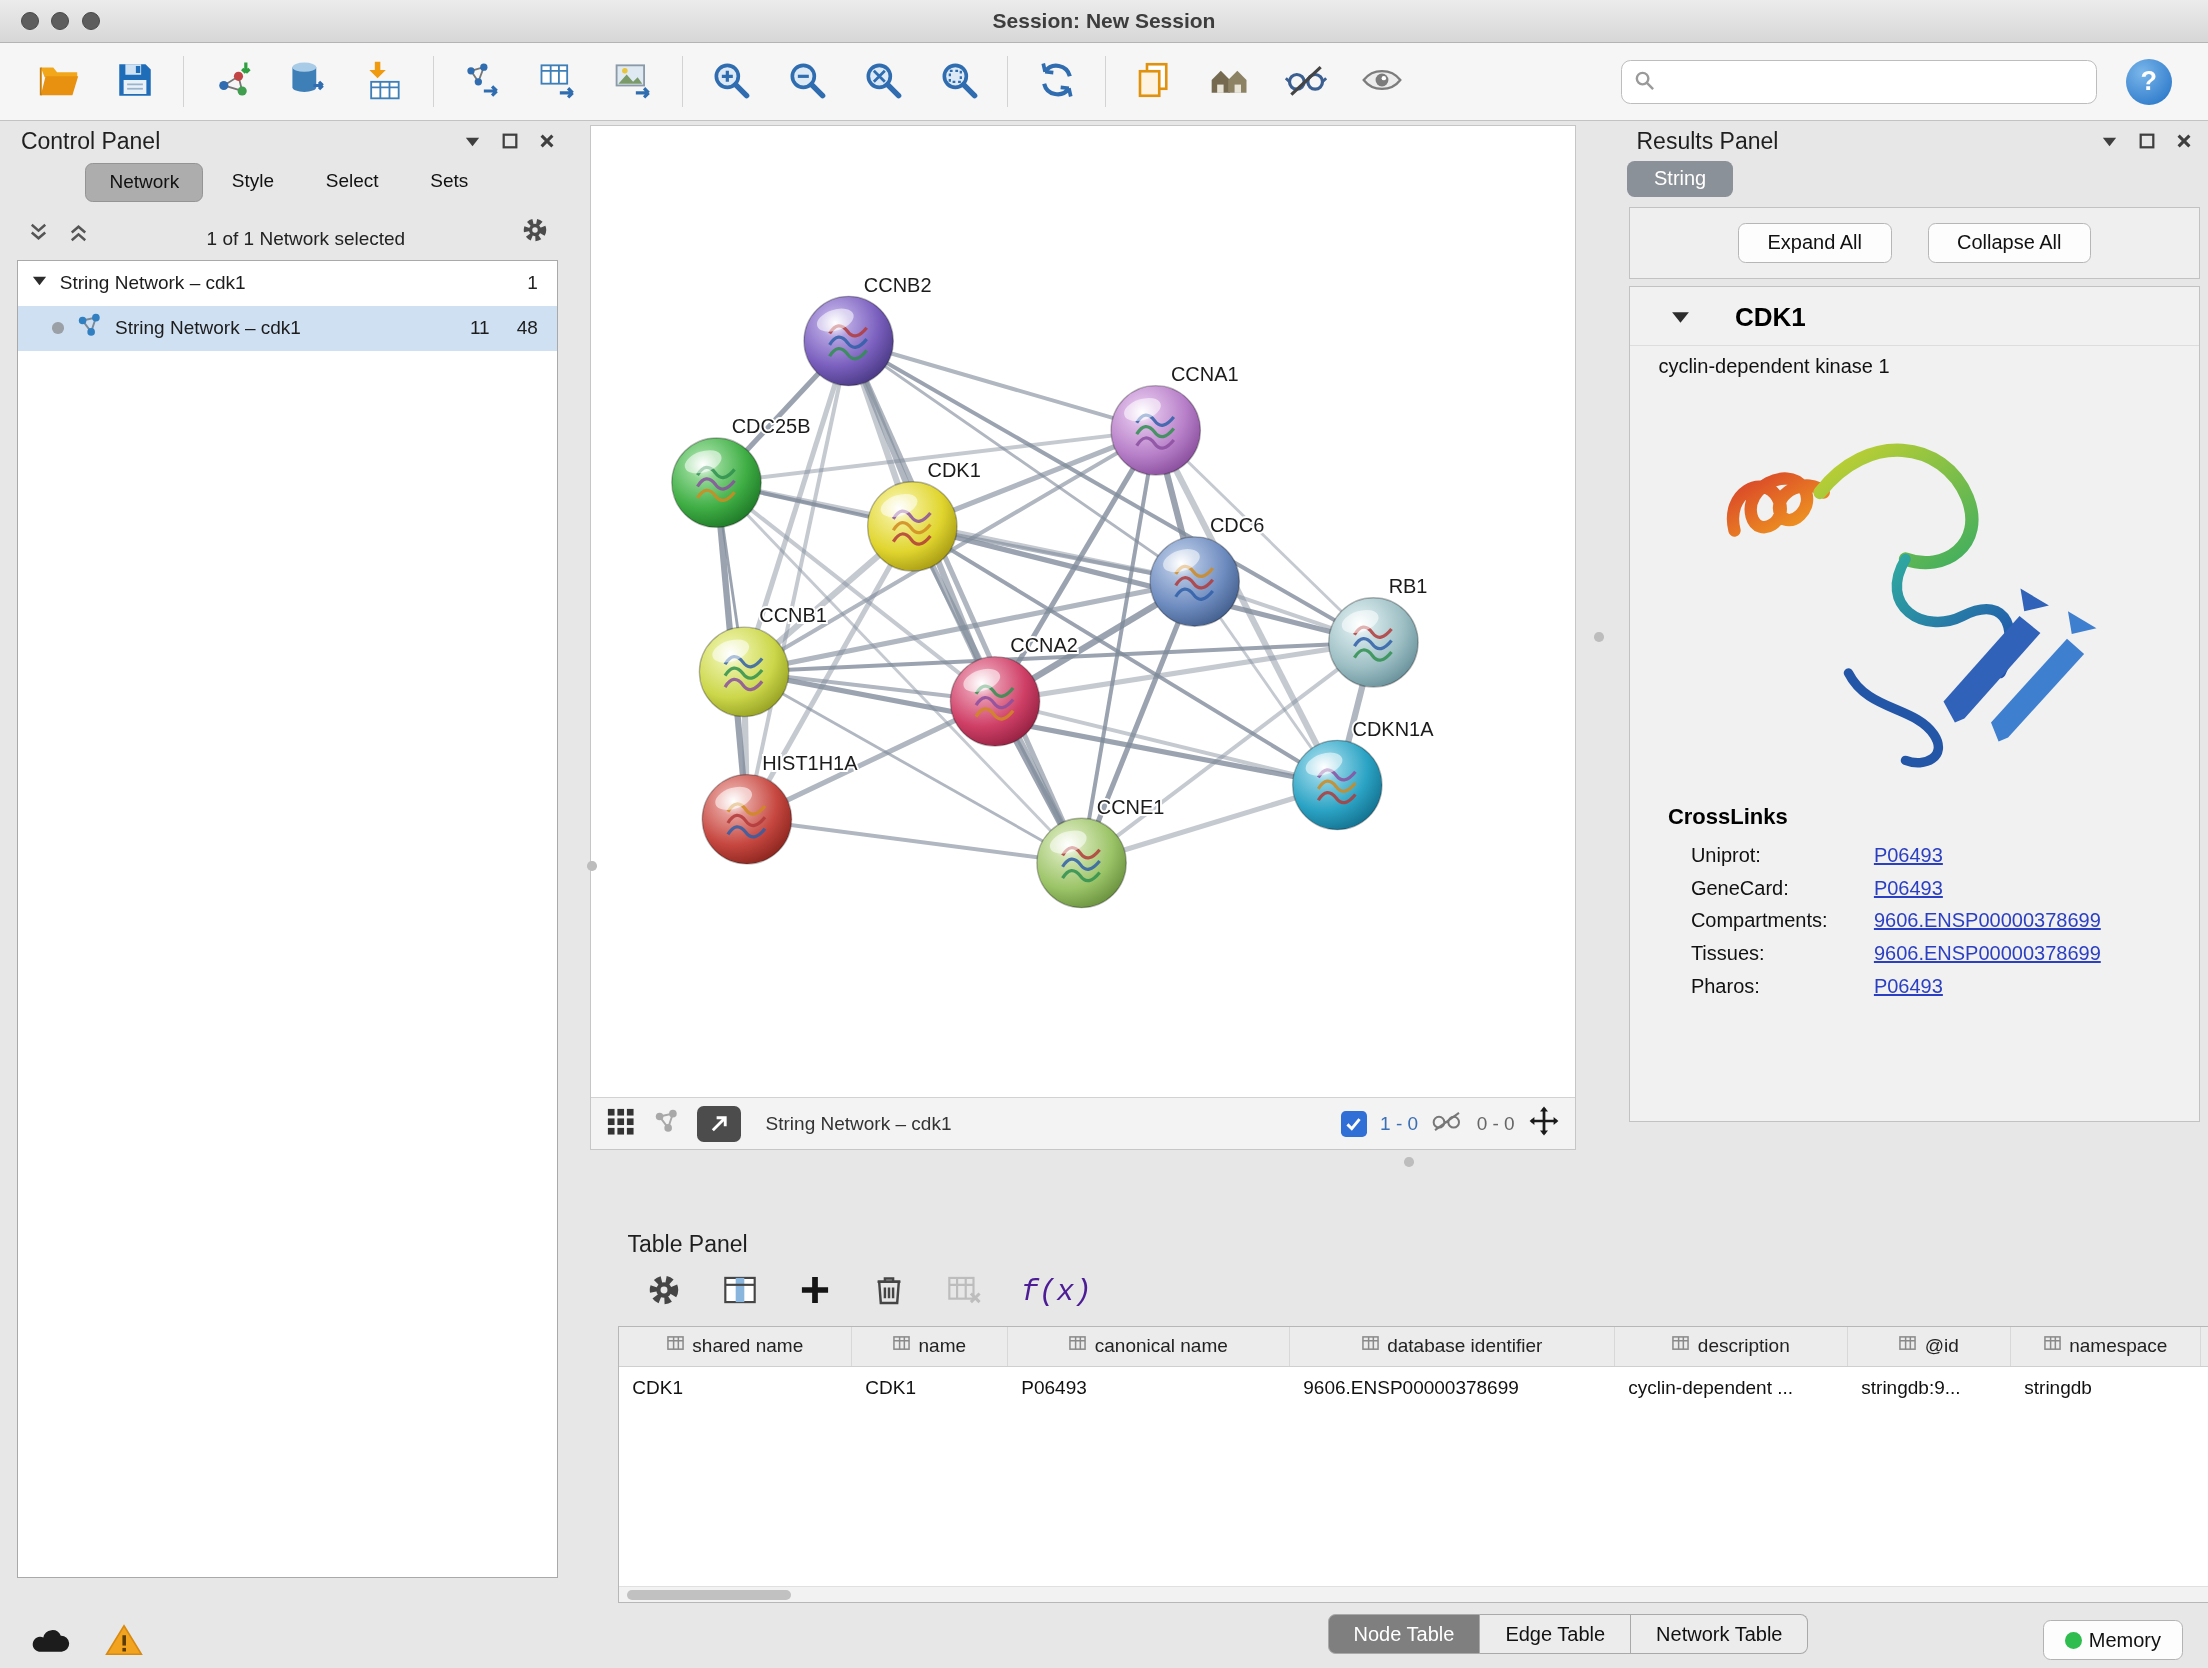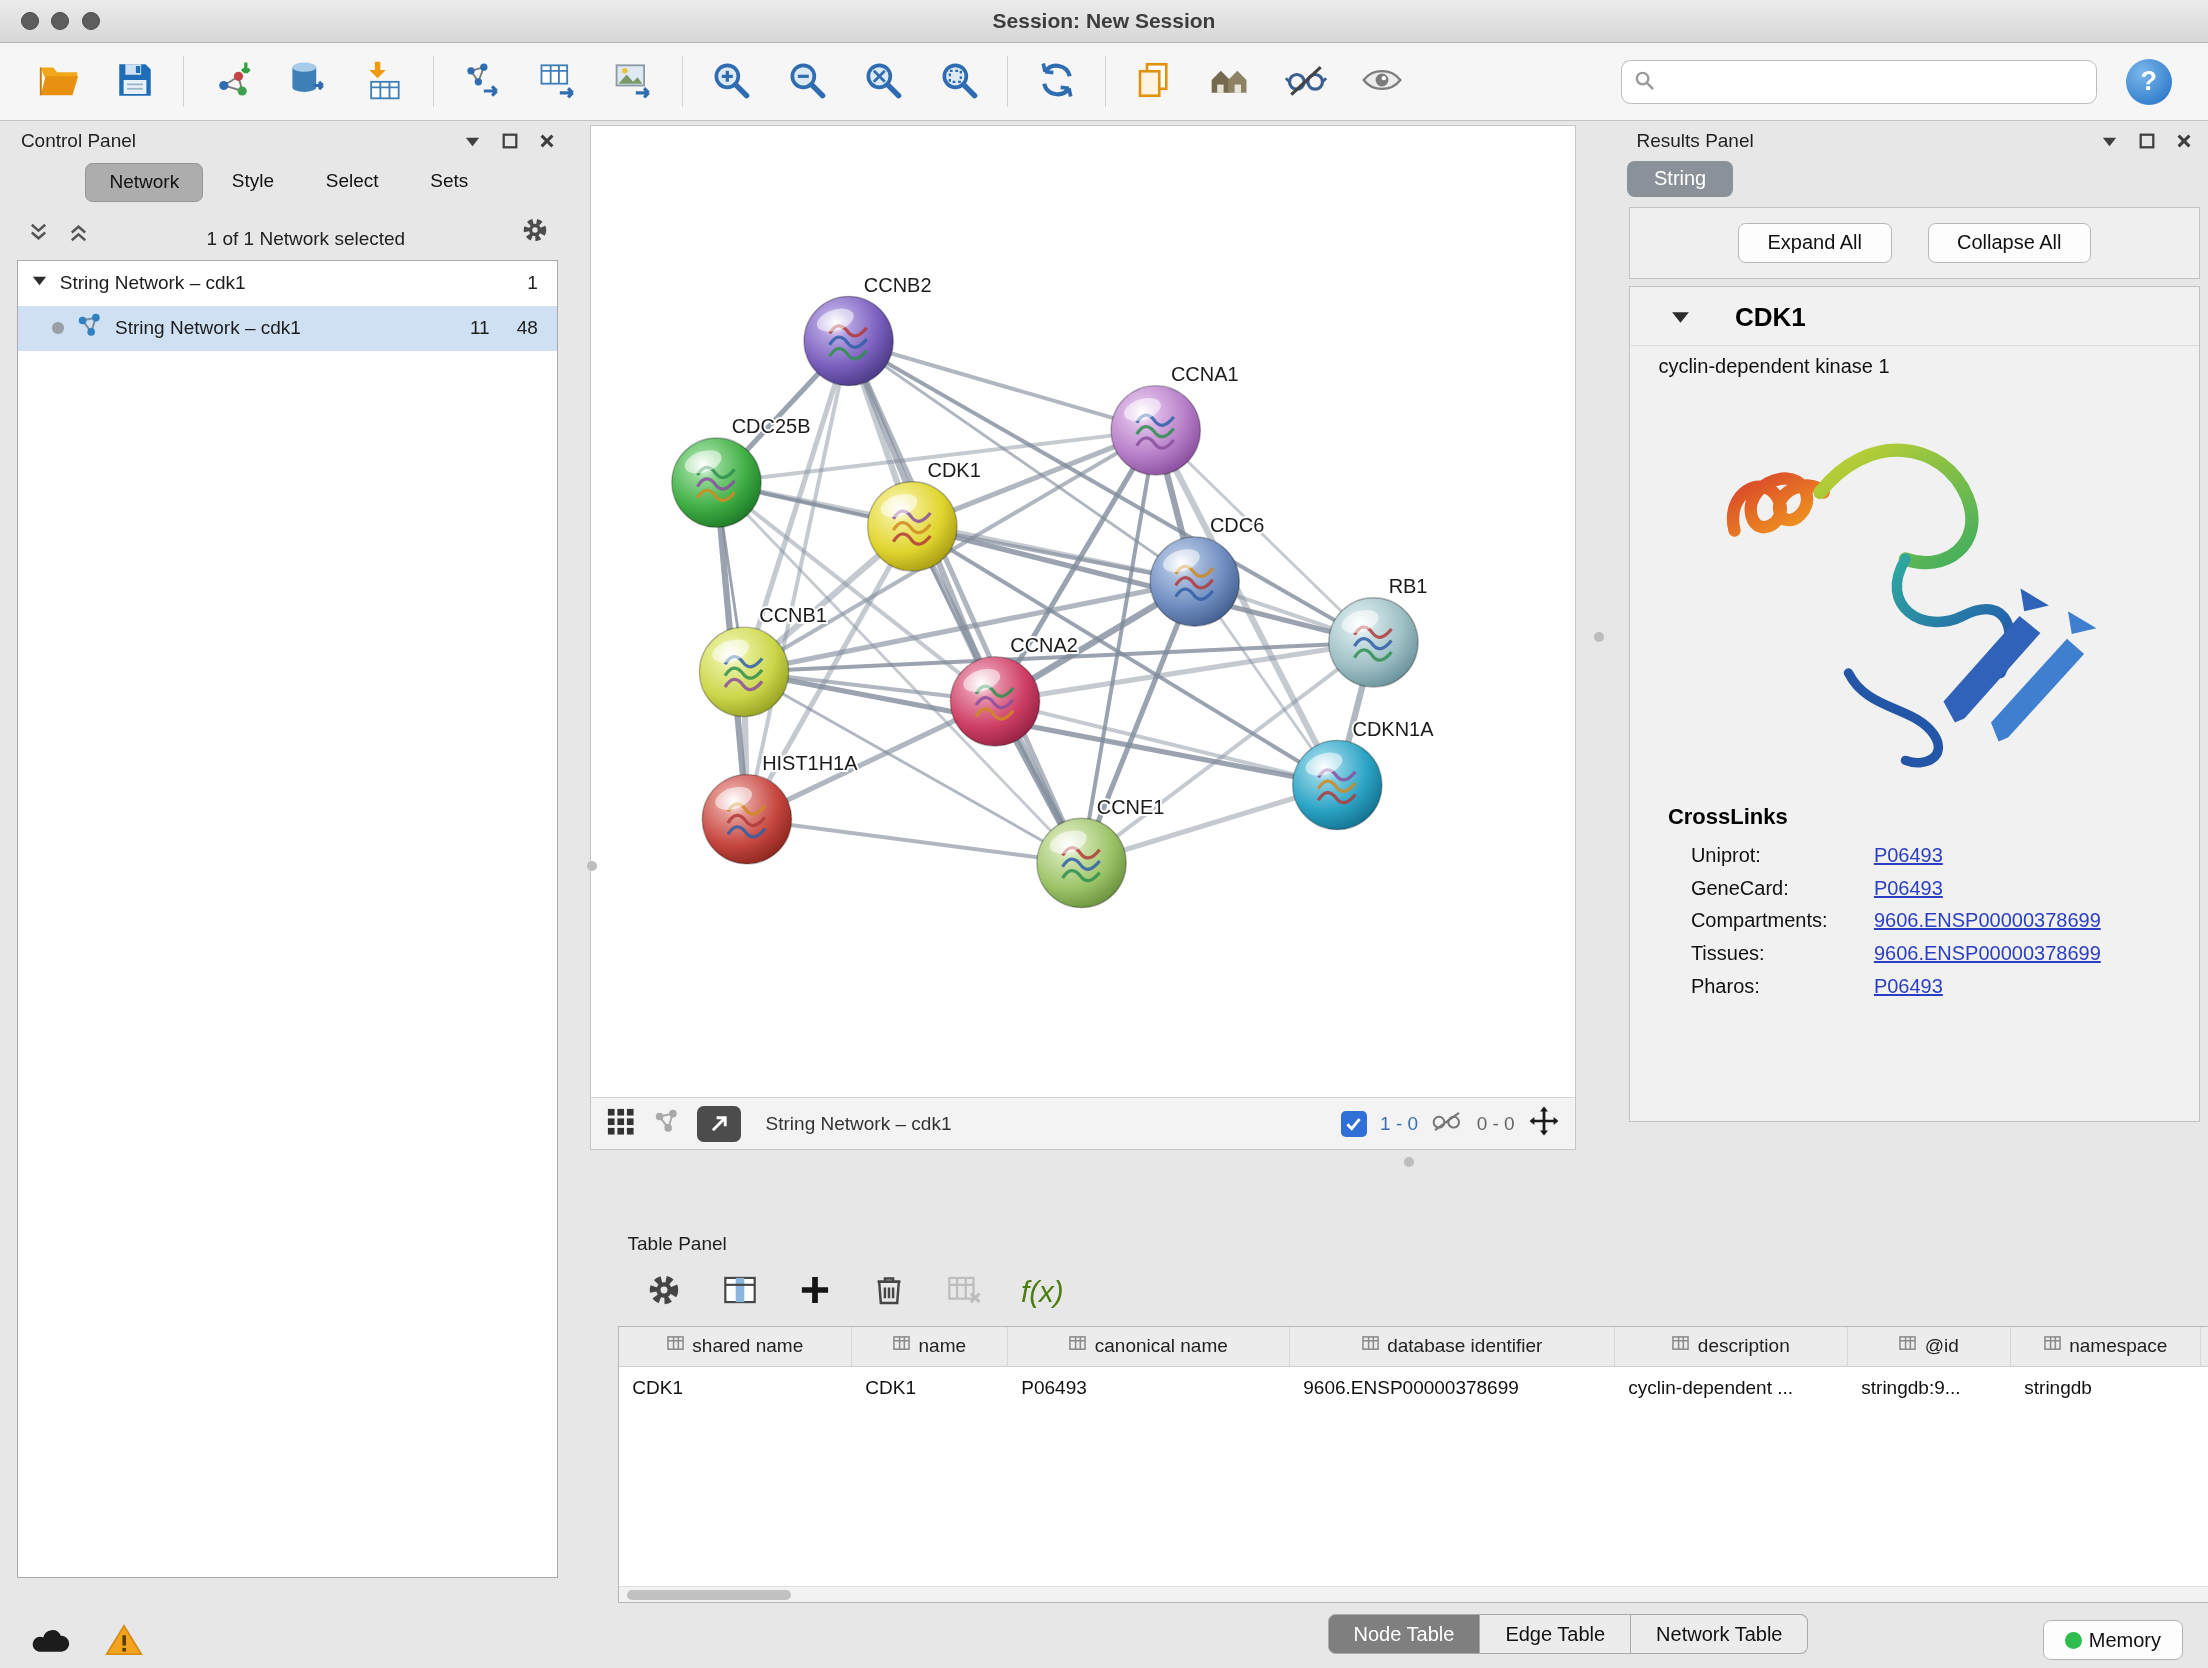--- a/index.html
+++ b/index.html
@@ -14,21 +14,21 @@
 
   
   .toolbar{height:78px;background:#f6f6f6;border-bottom:1px solid #c3c3c3;display:flex;align-items:center;padding:0 23px;gap:3.8px}
   .tb-btn{width:72px;height:63px;display:flex;align-items:center;justify-content:center}
   .tb-sep{width:1px;height:51px;background:#d3d3d3;margin:0 8.6px}
   .tb-search{margin-left:auto;width:476px;height:44px;background:#fff;border:1px solid #bdbdbd;border-radius:9.5px;display:flex;align-items:center;padding:0 11.4px;gap:9.5px}
   .tb-search input{border:none;outline:none;flex:1;font-size:19px;background:transparent;font-family:"Liberation Sans",sans-serif}
   .tb-help{width:46px;height:46px;margin:0 13.3px 0 25px;border-radius:50%;background:radial-gradient(circle at 35% 30%,#7ab6ea,#1e6ec4);display:flex;align-items:center;justify-content:center;color:#fff;font-weight:bold;font-size:27px}
 
   
-  .panel-header{height:32px;display:flex;align-items:center;font-size:19px;color:#1f1f1f;gap:19px;padding:0 9.5px}
+  .panel-header{height:32px;display:flex;align-items:center;font-size:23px;color:#1f1f1f;gap:19px;padding:0 9.5px}
   .ph-title{margin-right:auto}
   .ph-ctrl{display:flex;align-items:center}
 
   
   .control-panel{position:absolute;left:11.4px;top:125px;width:554px;height:1461px;display:flex;flex-direction:column}
   .cp-tabs{display:flex;justify-content:center;margin:5.7px 0 7.6px;gap:5.7px}
   .cp-tab{font-size:19px;padding:7.6px 23px;border-radius:7.6px;color:#111;background:#e7e7e7}
   .cp-tab.sel{background:#adadad;border:1px solid #949494}
   .cp-statusrow{display:flex;align-items:flex-end;padding:5.7px 15px 9.5px;gap:15px;font-size:19px;color:#222}
   .cp-statustext{margin:0 auto}
@@ -84,21 +84,21 @@
   .tp-tab:last-child{border-radius:0 7.6px 7.6px 0}
   .tp-tab.sel{background:#7f7f7f;color:#fff}
 
   
   .win-status{position:absolute;left:0;bottom:0;width:100%;height:56px;display:flex;align-items:center;padding:0 25px;gap:25px}
   .ws-btn{width:49px;height:42px;display:flex;align-items:center;justify-content:center}
   .mem-btn{margin-left:auto;display:flex;align-items:center;gap:7px;background:#fdfdfd;border:1px solid #b3b3b3;border-radius:7.6px;padding:7.6px 21px;font-size:20px;color:#111}
   .mem-dot{width:17px;height:17px;border-radius:50%;background:#2ebd4e}
 
   .splitter-dot{position:absolute;width:9.5px;height:9.5px;border-radius:50%;background:#bdbdbd}
-  .fx-label{font-family:Liberation Sans, sans-serif;font-style:italic;color:#4d7c0f;font-size:29.5px}
+  .fx-label{font-family:Liberation Mono, monospace;font-style:italic;color:#4c1d95;font-size:29.5px}
 </style>
 </head>
 <body>
 
 <div class="window">
 
   <div class="titlebar">
     <div class="traffic">
       <div class="light"></div>
       <div class="light"></div>

